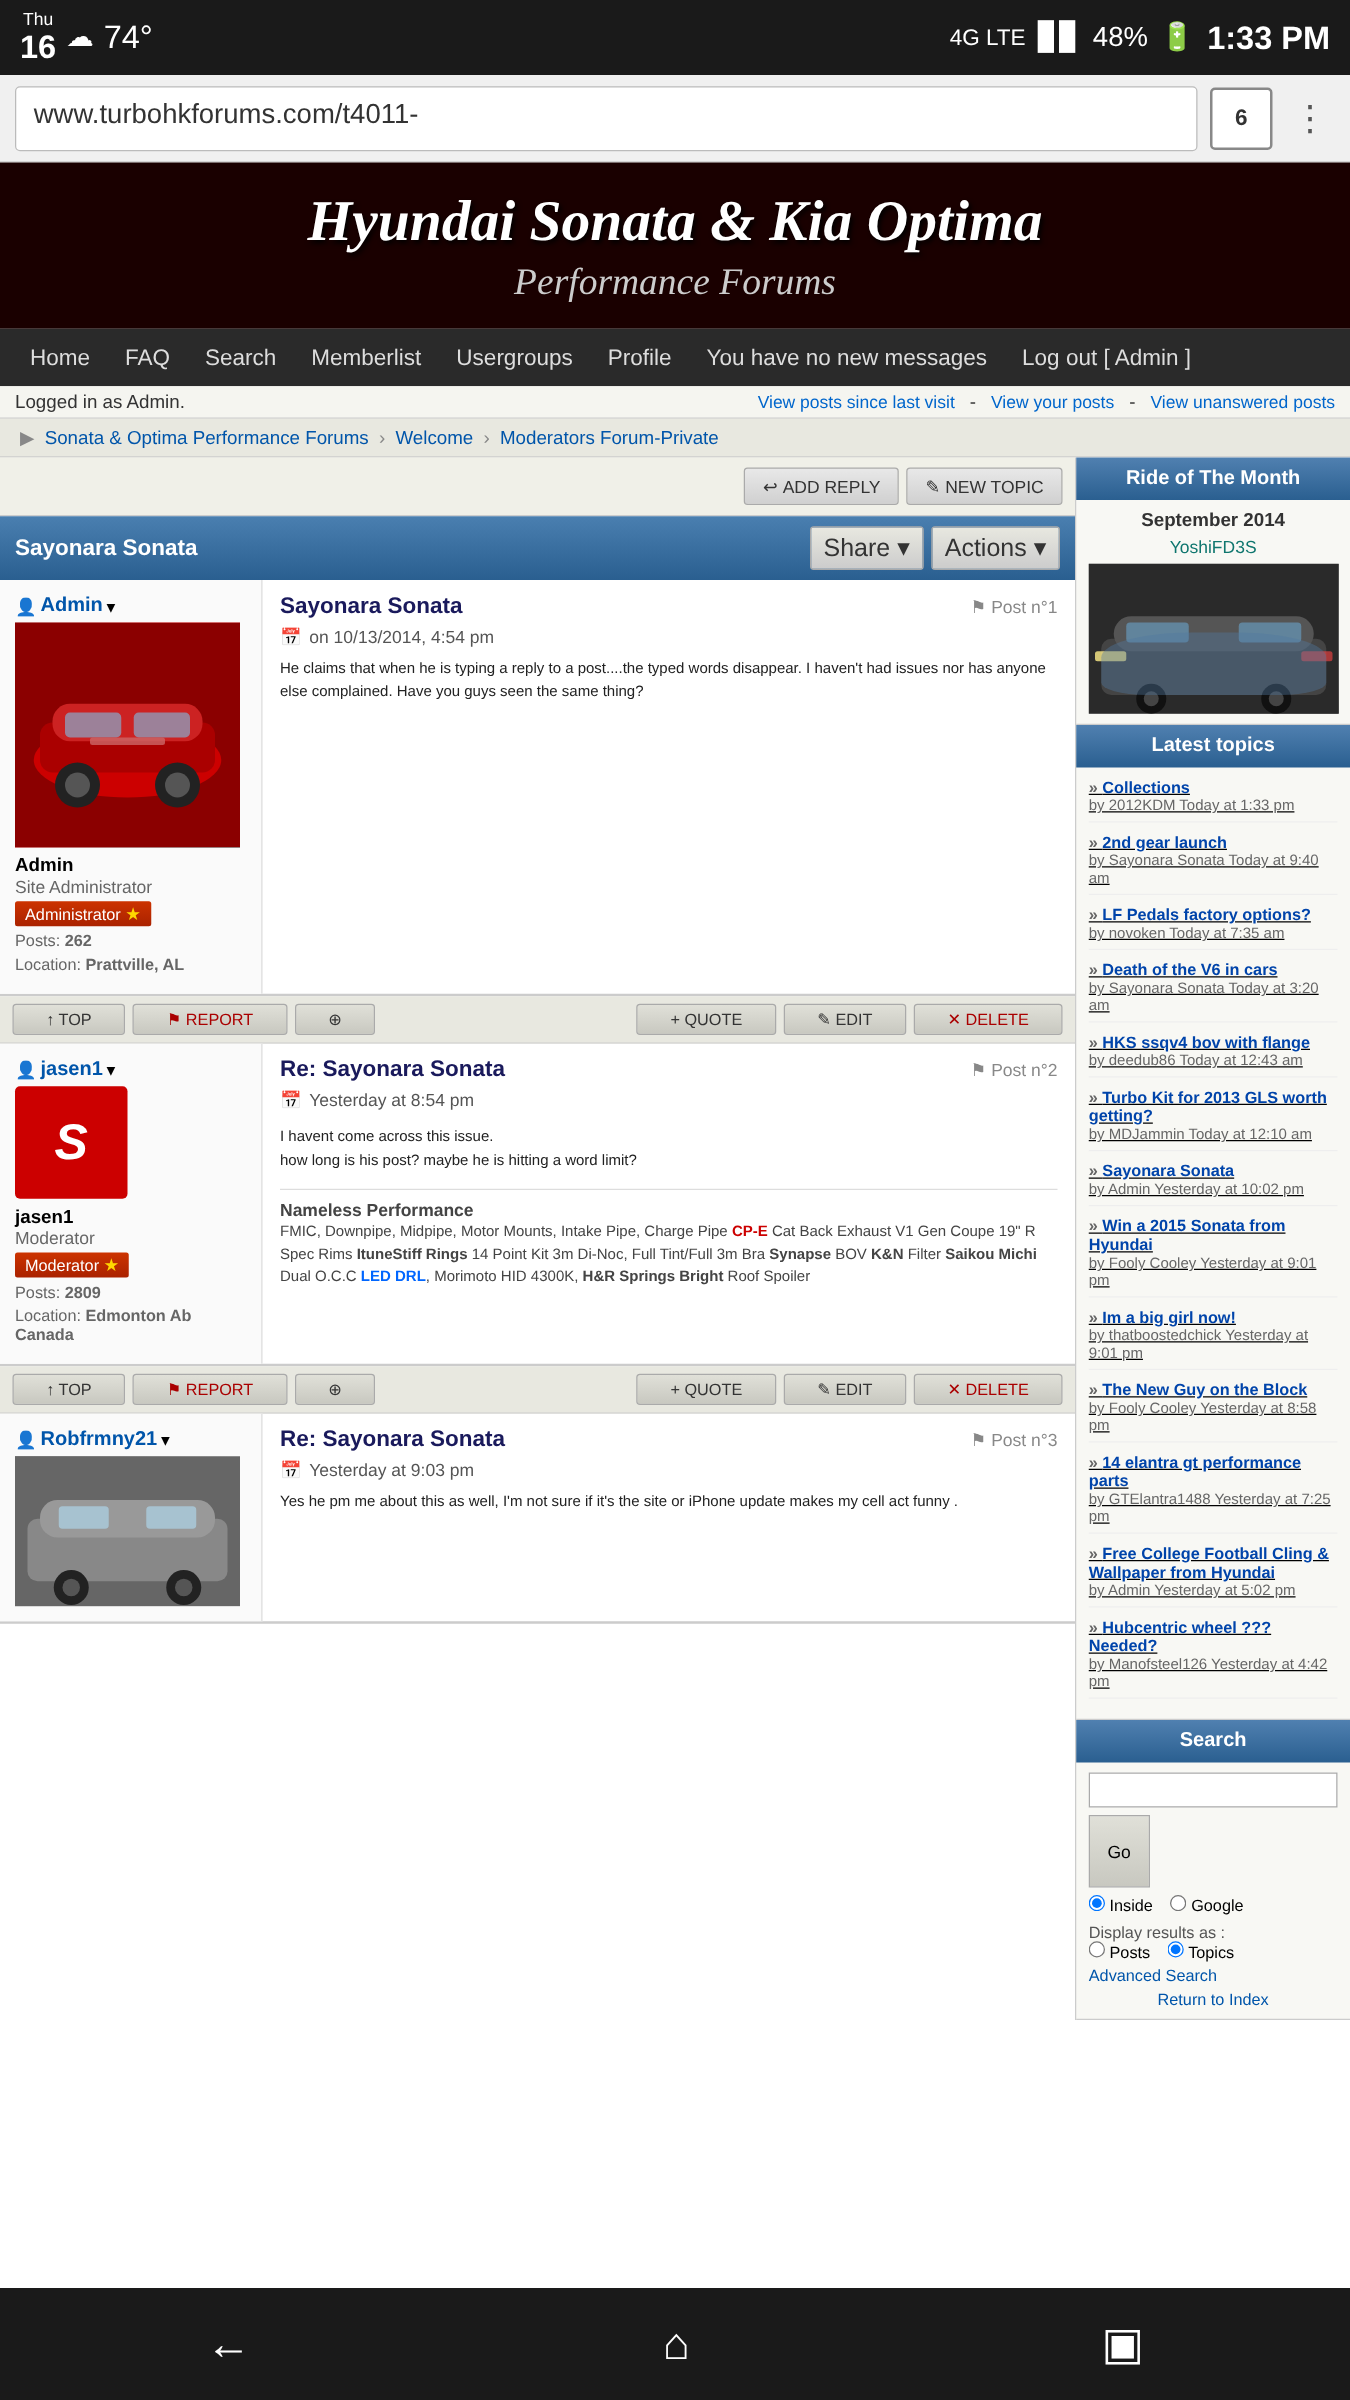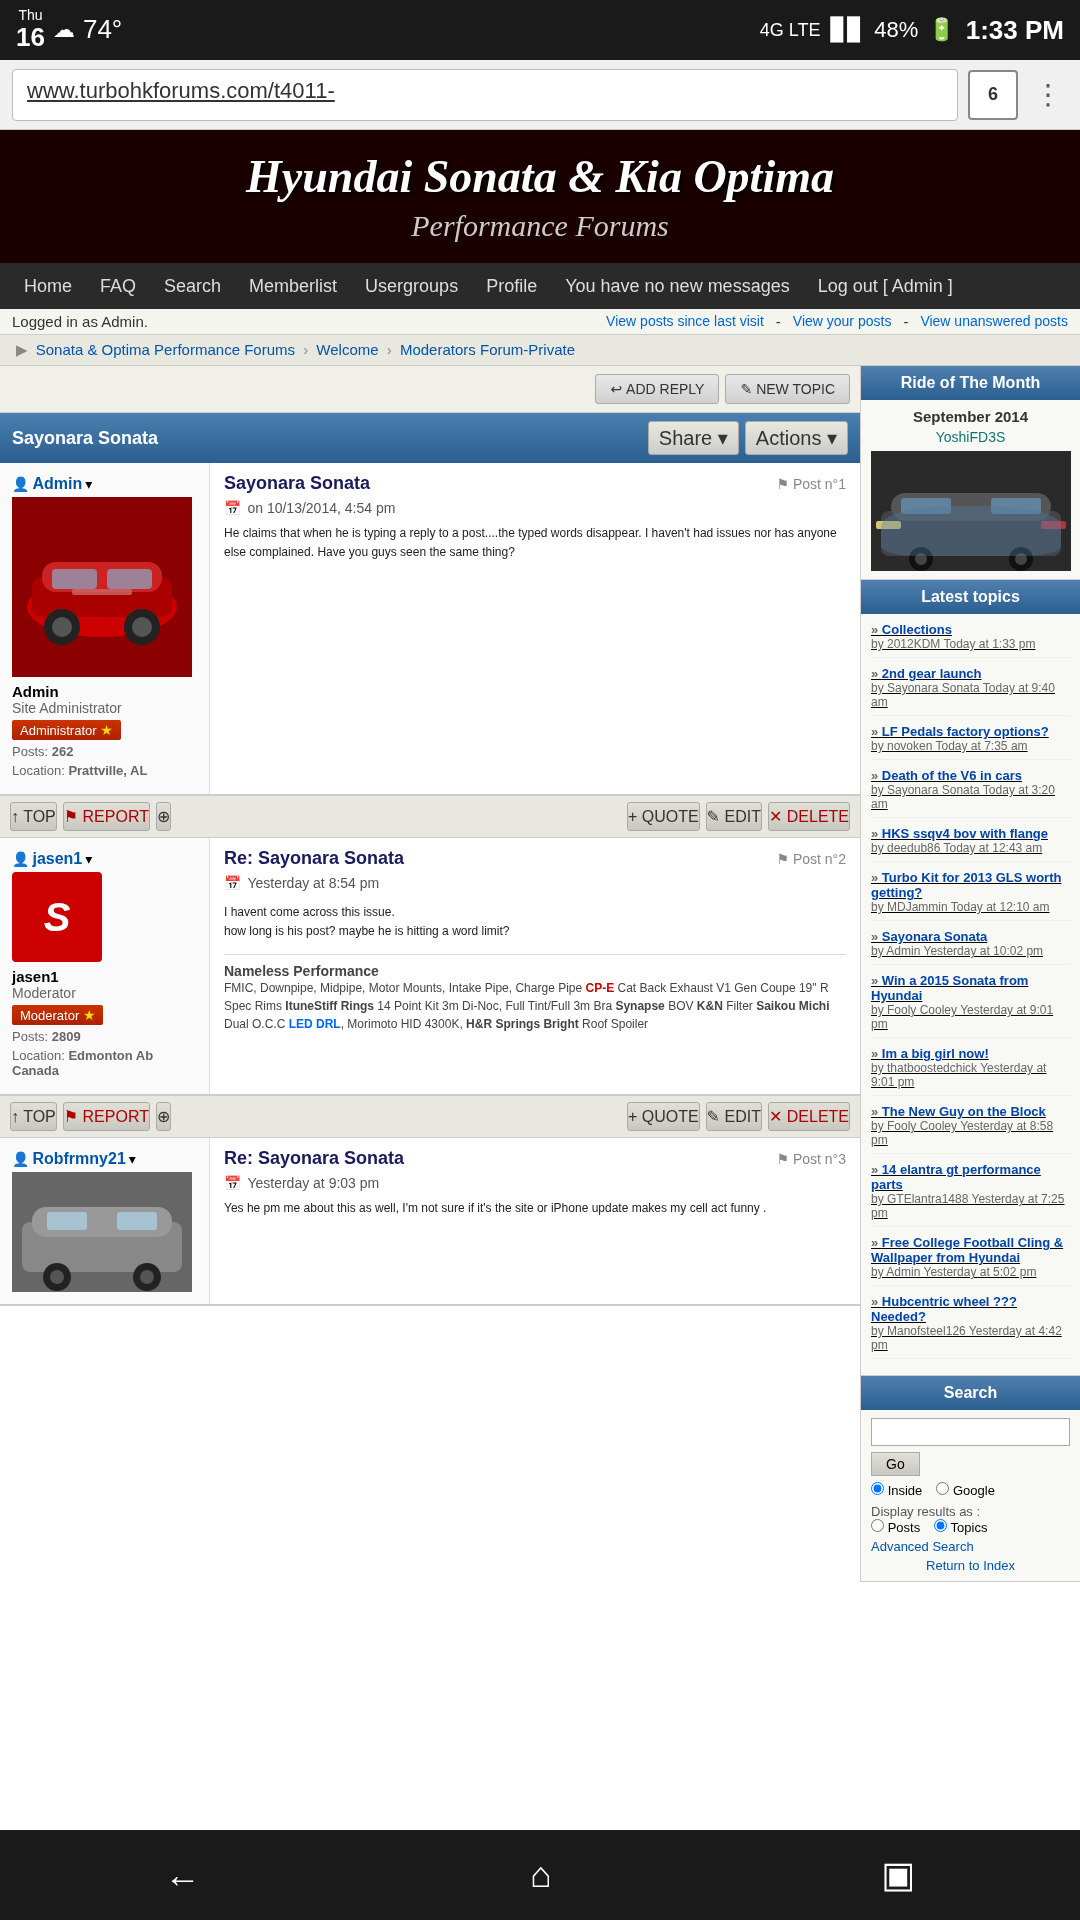--- a/index.html
+++ b/index.html
@@ -36,21 +36,20 @@
     }
     .url-bar {
       flex: 1;
       background: #fff;
       border: 1px solid #bbb;
       border-radius: 4px;
       padding: 8px 14px;
       font-size: 22px;
       color: #333;
       height: 52px;
-      text-decoration: underline;
     }
     .tab-btn {
       background: #fff;
       border: 2px solid #888;
       border-radius: 4px;
       width: 50px;
       height: 50px;
       display: flex;
       align-items: center;
       justify-content: center;
@@ -260,22 +259,22 @@
       border-bottom: 1px solid #ccc;
       display: flex;
       justify-content: space-between;
       padding: 6px 10px;
     }
     .post-btn-left, .post-btn-right { display: flex; gap: 6px; }
     .btn-sm {
       background: linear-gradient(#e0e0d8, #c8c8c0);
       border: 1px solid #aaa;
       border-radius: 3px;
-      padding: 4px 0;
-      font-size: 16px;
+      padding: 4px 26px;
+      font-size: 13px;
       color: #333;
       cursor: pointer;
       display: flex;
       align-items: center;
       gap: 3px;
     }
     .btn-sm.red { color: #aa0000; }
 
     
     .post-signature {
@@ -352,21 +351,21 @@
     .search-input {
       width: 100%;
       border: 1px solid #aaa;
       padding: 5px;
       font-size: 14px;
       margin-bottom: 6px;
     }
     .search-btn {
       background: linear-gradient(#e0e0d8, #c8c8c0);
       border: 1px solid #aaa;
-      padding: 3px 14px;
+      padding: 20px 14px;
       font-size: 14px;
       cursor: pointer;
     }
     .search-radio-group { font-size: 13px; margin: 6px 0; display: flex; gap: 14px; }
     .search-display-label { font-size: 13px; color: #555; margin-top: 4px; }
     .search-radio-row { display: flex; gap: 14px; font-size: 13px; }
     .advanced-search-link { color: #0055aa; font-size: 13px; cursor: pointer; display: block; margin-top: 4px; }
     .return-index-link { color: #0055aa; font-size: 13px; cursor: pointer; display: block; margin-top: 4px; text-align: center; }
 
     

